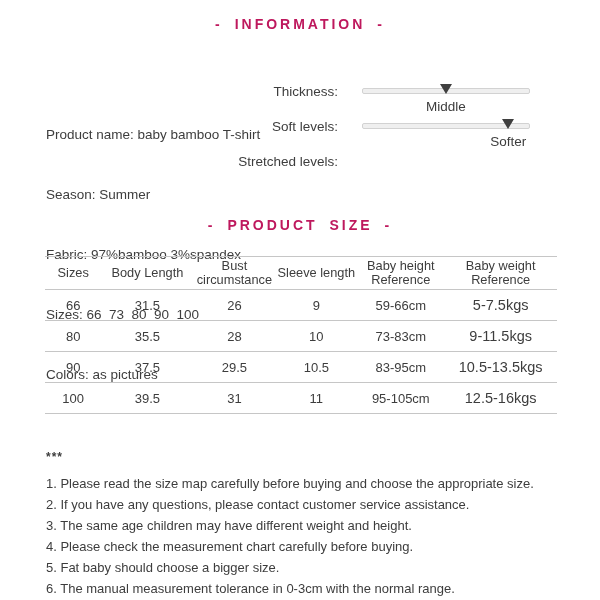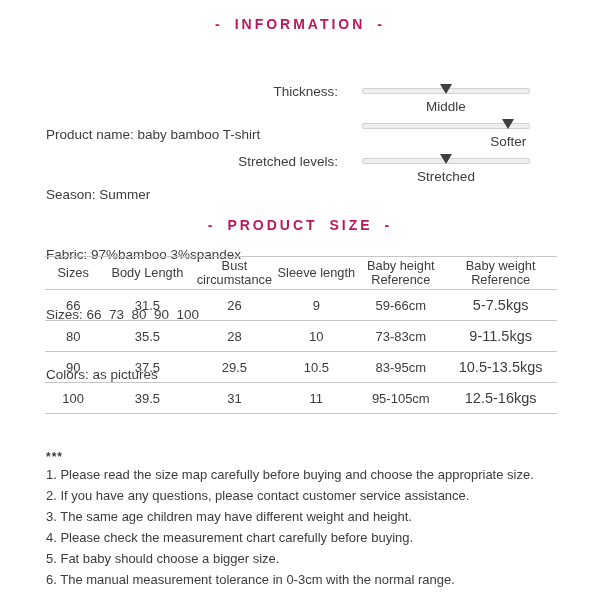--- a/index.html
+++ b/index.html
@@ -87,21 +87,21 @@
   #size-table th:nth-child(2) { width: 18%; }
   #size-table th:nth-child(3) { width: 16%; }
   #size-table th:nth-child(4) { width: 16%; white-space: nowrap; }
   #size-table th:nth-child(5) { width: 17%; }
   #size-table th:nth-child(6) { width: 22%; }
   #size-table td.weight-cell { font-size: 14.5px; }
 
   
   #notes { position: absolute; left: 46px; top: 450px; font-size: 13px; }
   #notes-marker { font-size: 12px; font-weight: bold; letter-spacing: 1px; line-height: 14px; }
-  #notes-list { margin-top: 0; }
+  #notes-list { margin-top: 9px; }
   .note-line { line-height: 21px; white-space: nowrap; }
 </style>
 </head>
 <body>
 
 <div id="info-title" class="section-title">- INFORMATION -</div>
 
 <div id="product-info">
   <span class="info-line">Product name: baby bamboo T-shirt</span>
   <span class="info-line">Season: Summer</span>
@@ -113,33 +113,29 @@
 <div id="sliders">
   <div class="slider-row">
     <span class="slider-label">Thickness:</span>
     <span class="slider-track-wrap">
       <span class="slider-track"></span>
       <span class="slider-marker" style="left: 50%;"></span>
       <span class="slider-value" style="left: 50%;">Middle</span>
     </span>
   </div>
   <div class="slider-row">
+    <span class="slider-label">Soft levels:</span>
     <span class="slider-track-wrap">
       <span class="slider-track"></span>
       <span class="slider-marker" style="left: 87%;"></span>
       <span class="slider-value" style="left: 87%;">Softer</span>
     </span>
   </div>
   <div class="slider-row">
     <span class="slider-label">Stretched levels:</span>
-    <span class="slider-track-wrap">
-      <span class="slider-track"></span>
-      <span class="slider-marker" style="left: 50%;"></span>
-      <span class="slider-value" style="left: 50%;">Stretched</span>
-    </span>
   </div>
 </div>
 
 <div id="size-title" class="section-title">- PRODUCT SIZE -</div>
 
 <table id="size-table">
   <thead>
     <tr>
         <th>Sizes</th>
         <th>Body Length</th>

